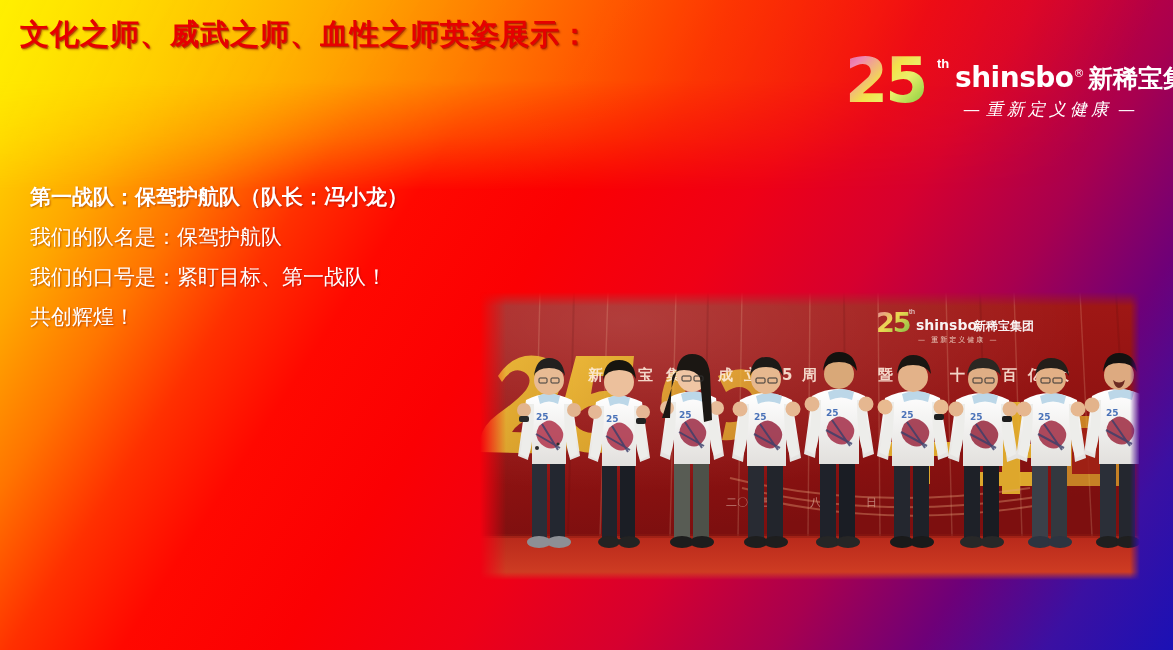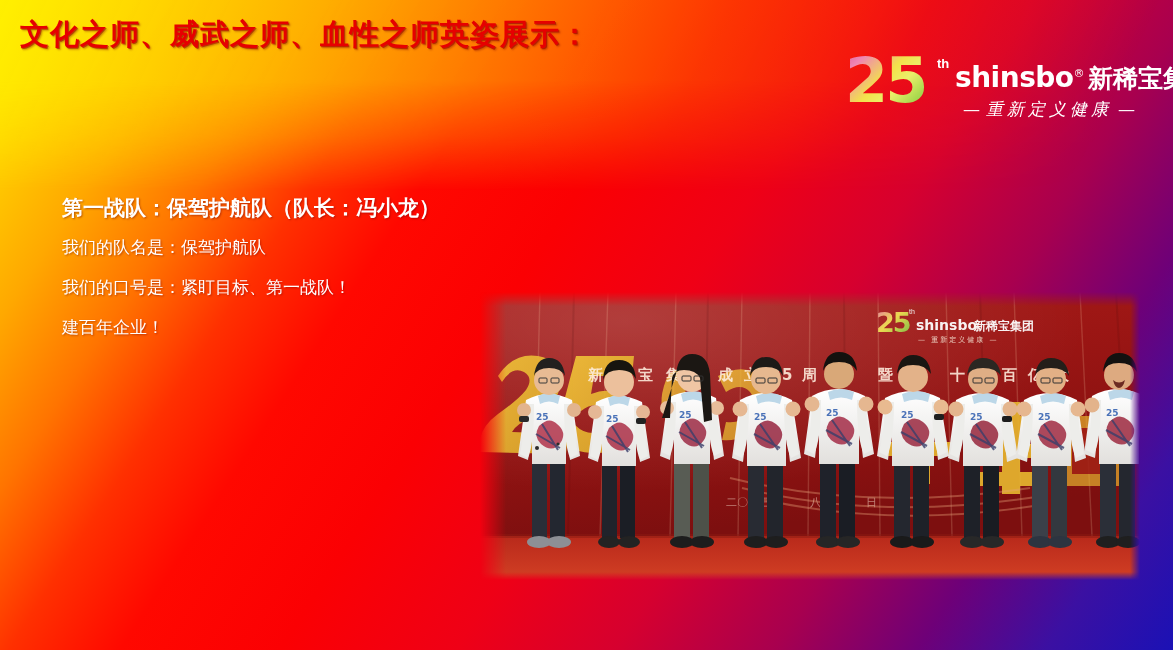--- a/index.html
+++ b/index.html
@@ -81,27 +81,26 @@
   .logo-tag{
     position:absolute;left:112px;top:46px;
     font-family:"DejaVu Serif","Liberation Serif",serif;
     font-size:17px;color:#fff;letter-spacing:4px;font-style:italic;
     white-space:nowrap;
   }
   .logo-tag .dash{letter-spacing:0;font-style:normal;margin:0 6px;}
 
   
   .body-text{
-    position:absolute;left:30px;top:188px;width:470px;
+    position:absolute;left:30px;top:177px;width:470px;
     font-family:Liberation Sans, sans-serif;
     color:#ffffff;
-    margin-left:32px;
   }
   .body-text .line{
-    font-size:17px;line-height:40px;white-space:nowrap;
+    font-size:21px;line-height:40px;white-space:nowrap;
     text-shadow:1px 1px 2px rgba(110,0,0,.45);
   }
   .body-text .line.lead{font-weight:bold;font-size:21px;}
 
   
   .photo{
     position:absolute;left:480px;top:292px;width:660px;height:288px;
     overflow:hidden;
     background:#8c1010;
     -webkit-mask-image:
@@ -132,21 +131,21 @@
     </div>
     <div class="logo-tag">
       <span class="dash">—</span><span>重新定义健康</span><span class="dash">—</span>
     </div>
   </div>
 
   <div class="body-text">
     <div class="line lead">第一战队：保驾护航队（队长：冯小龙）</div>
     <div class="line">我们的队名是：保驾护航队</div>
     <div class="line">我们的口号是：紧盯目标、第一战队！</div>
-    <div class="line">建百年企业！</div>
+    <div class="line">共创辉煌！</div>
   </div>
 
   <div class="photo">
     <svg viewBox="0 0 660 288" preserveAspectRatio="none">
       <defs>
         <linearGradient id="backdrop" x1="0" y1="0" x2="0.25" y2="1">
           <stop offset="0" stop-color="#a81b18"></stop>
           <stop offset="0.35" stop-color="#9c1614"></stop>
           <stop offset="0.7" stop-color="#8e1211"></stop>
           <stop offset="1" stop-color="#7d0f0f"></stop>

